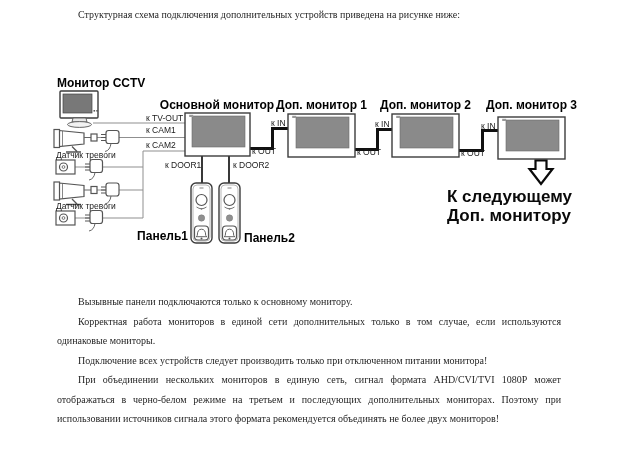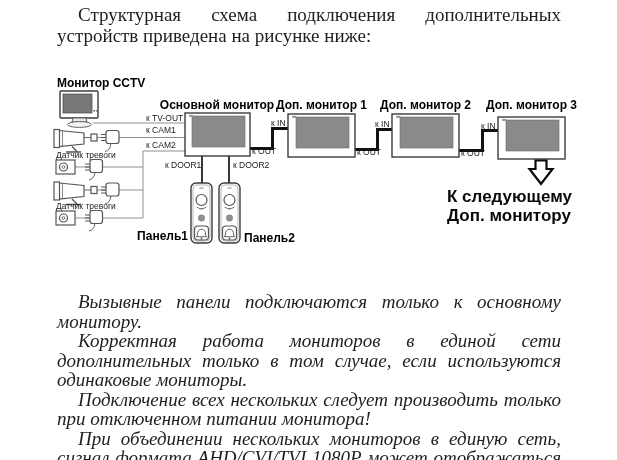--- a/index.html
+++ b/index.html
@@ -2,25 +2,25 @@
 <html><head>
 <meta charset="utf-8">
 <style>
   html,body{margin:0;padding:0;}
   body{
     width:617px;height:460px;position:relative;overflow:hidden;
     background:#ffffff;font-family:"Liberation Serif", serif;
   }
   .para{
     position:absolute;left:57px;width:504px;color:#1f1f1f;
-    font-size:19px;line-height:19.5px;text-align:justify;text-indent:21px;
+    font-size:10px;line-height:19.5px;text-align:justify;text-indent:21px;
   }
   #intro{top:4px;line-height:21px;}
   #notes{position:absolute;left:57px;top:292px;width:504px;}
-  #notes .para{position:static;width:auto;font-style:italic;}
+  #notes .para{position:static;width:auto;}
   svg{position:absolute;left:0;top:0;}
   .lbl{font-family:"Liberation Sans",sans-serif;font-size:8.5px;fill:#1a1a1a;}
   .ttl{font-family:"Liberation Sans",sans-serif;font-size:12px;font-weight:bold;fill:#000;}
   .big{font-family:"Liberation Sans",sans-serif;font-size:17px;font-weight:bold;fill:#0a0a0a;}
   .box{fill:#ffffff;stroke:#3c3c3c;stroke-width:1.4;}
   .thin{stroke:#8f8f8f;stroke-width:1;fill:none;}
   .thick{stroke:#111111;stroke-width:3;fill:none;}
   .ic{fill:#ffffff;stroke:#555;stroke-width:1.2;}
 </style>
 </head>
@@ -182,15 +182,15 @@
   <text class="lbl" x="461" y="155.5">к OUT</text>
   <text class="lbl" x="481" y="128.5">к IN</text>
 
   <text class="big" x="447" y="202">К следующему</text>
   <text class="big" x="447" y="221">Доп. монитору</text>
 </svg>
 
 <div id="notes">
   <div class="para">Вызывные панели подключаются только к основному монитору.</div>
   <div class="para">Корректная работа мониторов в единой сети дополнительных только в том случае, если используются одинаковые мониторы.</div>
-  <div class="para">Подключение всех нескольких следует производить только при отключенном питании монитора!</div>
+  <div class="para">Подключение всех устройств следует производить только при отключенном питании монитора!</div>
   <div class="para">При объединении нескольких мониторов в единую сеть, сигнал формата AHD/CVI/TVI 1080P может отображаться в черно-белом режиме на третьем и последующих дополнительных мониторах. Поэтому при использовании источников сигнала этого формата рекомендуется объединять не более двух мониторов!</div>
 </div>
 
 </body></html>

